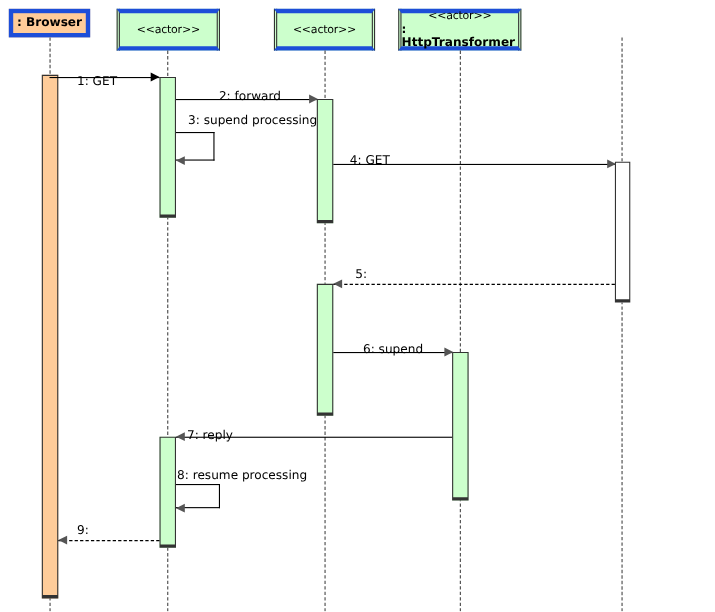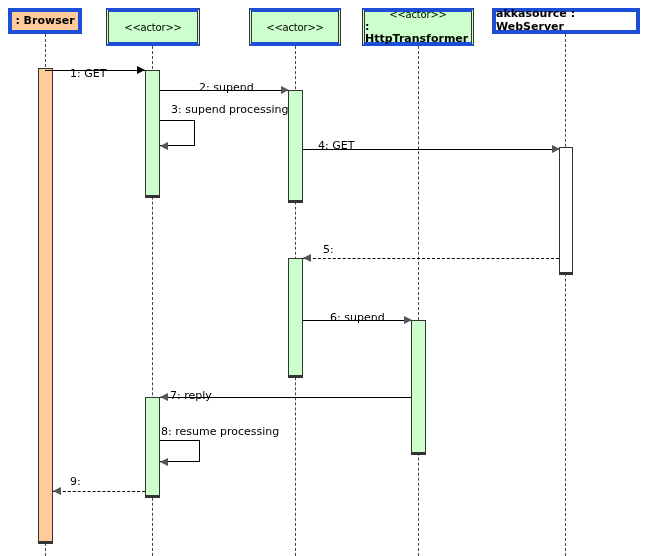--- a/index.html
+++ b/index.html
@@ -144,23 +144,20 @@
 
   <div class="participant actor" style="left:249px; top:8px; width:92px; height:38px;">
     <span class="stereotype">&lt;&lt;actor&gt;&gt;</span>
   </div>
 
   <div class="participant actor" style="left:362px; top:8px; width:112px; height:38px;">
     <span class="stereotype">&lt;&lt;actor&gt;&gt;</span>
     <span class="pname">: HttpTransformer</span>
   </div>
 
-  <div class="participant plain" style="left:492px; top:8px; width:148px; height:26px;">
-    <span class="pname">akkasource : WebServer</span>
-  </div>
 
   <div class="lifeline" style="left:45px;  top:34px; height:522px;"></div>
   <div class="lifeline" style="left:152px; top:46px; height:510px;"></div>
   <div class="lifeline" style="left:295px; top:46px; height:510px;"></div>
   <div class="lifeline" style="left:418px; top:46px; height:510px;"></div>
   <div class="lifeline" style="left:565px; top:34px; height:522px;"></div>
 
   <div class="activation orange" style="left:38px; top:68px; width:15px; height:476px;"></div>
 
   <div class="activation green" style="left:145px; top:70px; width:15px; height:128px;"></div>
@@ -172,21 +169,21 @@
   <div class="activation green" style="left:411px; top:320px; width:15px; height:135px;"></div>
 
   <div class="activation white" style="left:559px; top:147px; width:14px; height:128px;"></div>
 
   <div class="msg-line" style="left:45px; top:70px; width:100px;"></div>
   <div class="arrow-head right-solid" style="left:137px; top:66px;"></div>
   <div class="msg-label" style="left:70px; top:55px;margin-top:12px;">1: GET</div>
 
   <div class="msg-line" style="left:160px; top:90px; width:128px;"></div>
   <div class="arrow-head right-open" style="left:281px; top:86px;"></div>
-  <div class="msg-label" style="left:199px; top:81px;">2: supend</div>
+  <div class="msg-label" style="left:199px; top:81px;">2: forward</div>
 
   <div class="self-msg" style="left:160px; top:120px; width:35px; height:26px;"></div>
   <div class="arrow-head left-open" style="left:160px; top:142px;"></div>
   <div class="msg-label" style="left:159px; top:103px;margin-left:12px;">3: supend processing</div>
 
   <div class="msg-line" style="left:303px; top:149px; width:256px;"></div>
   <div class="arrow-head right-open" style="left:552px; top:145px;"></div>
   <div class="msg-label" style="left:318px; top:139px;">4: GET</div>
 
   <div class="msg-line dashed" style="left:303px; top:258px; width:256px;"></div>

